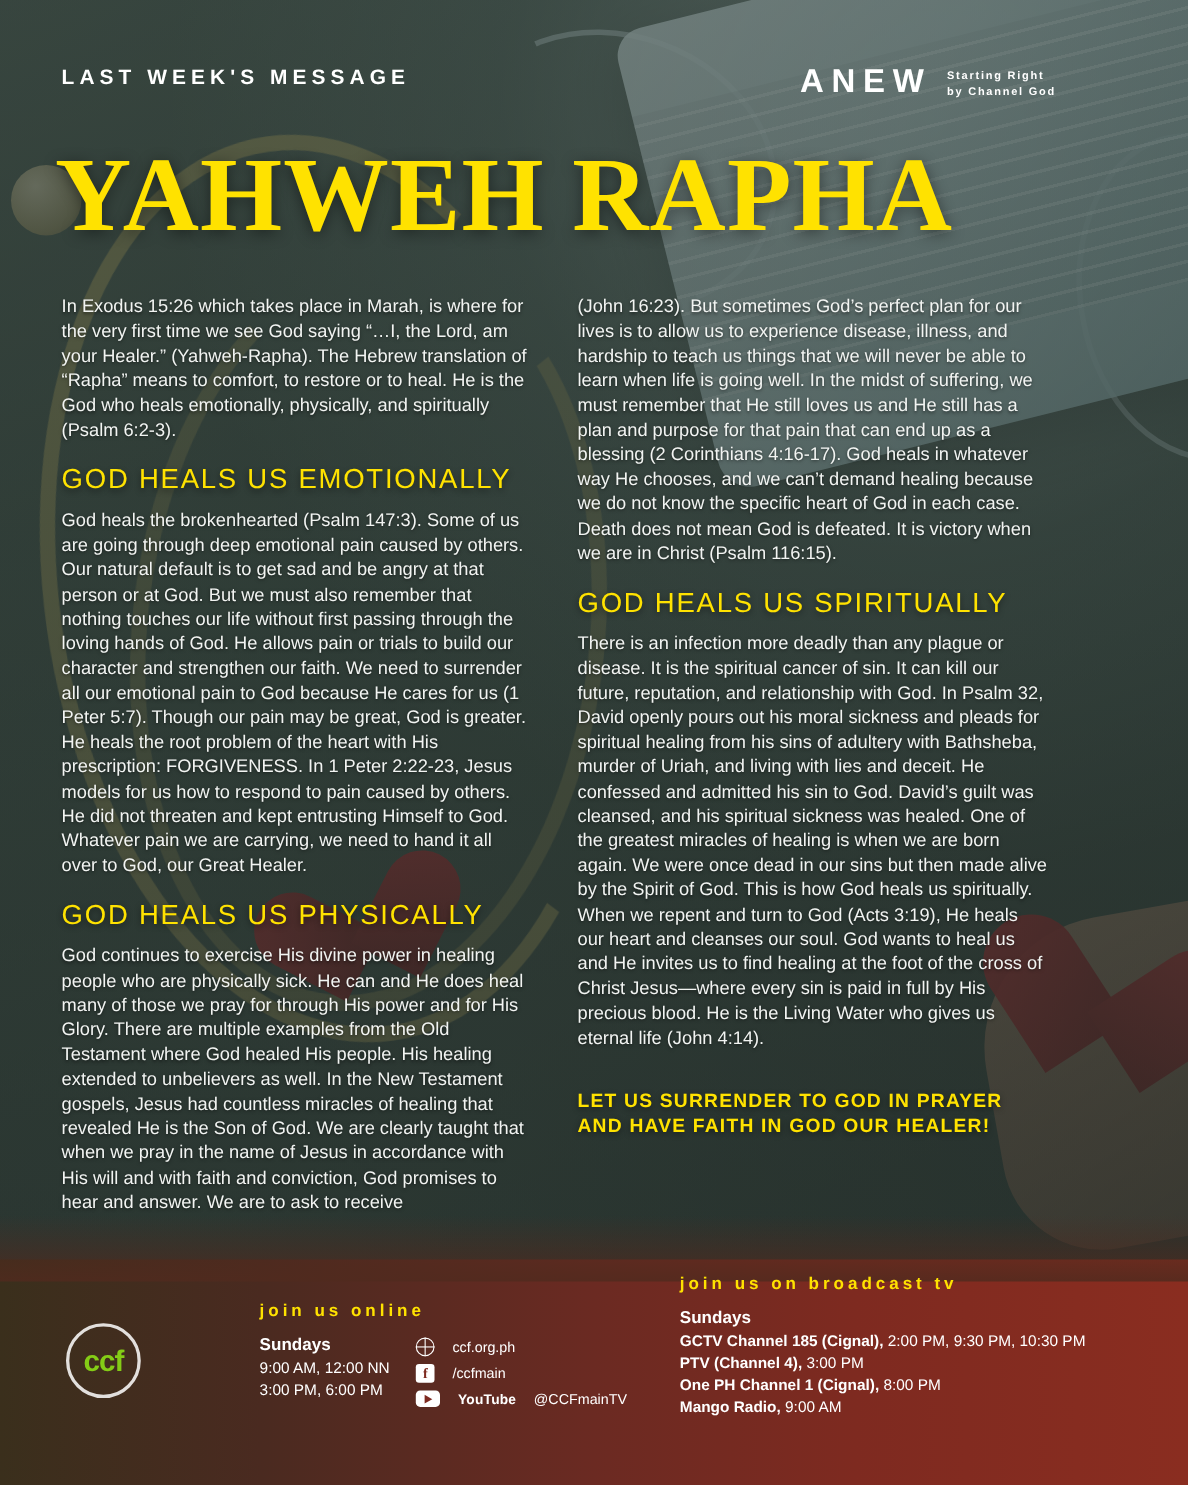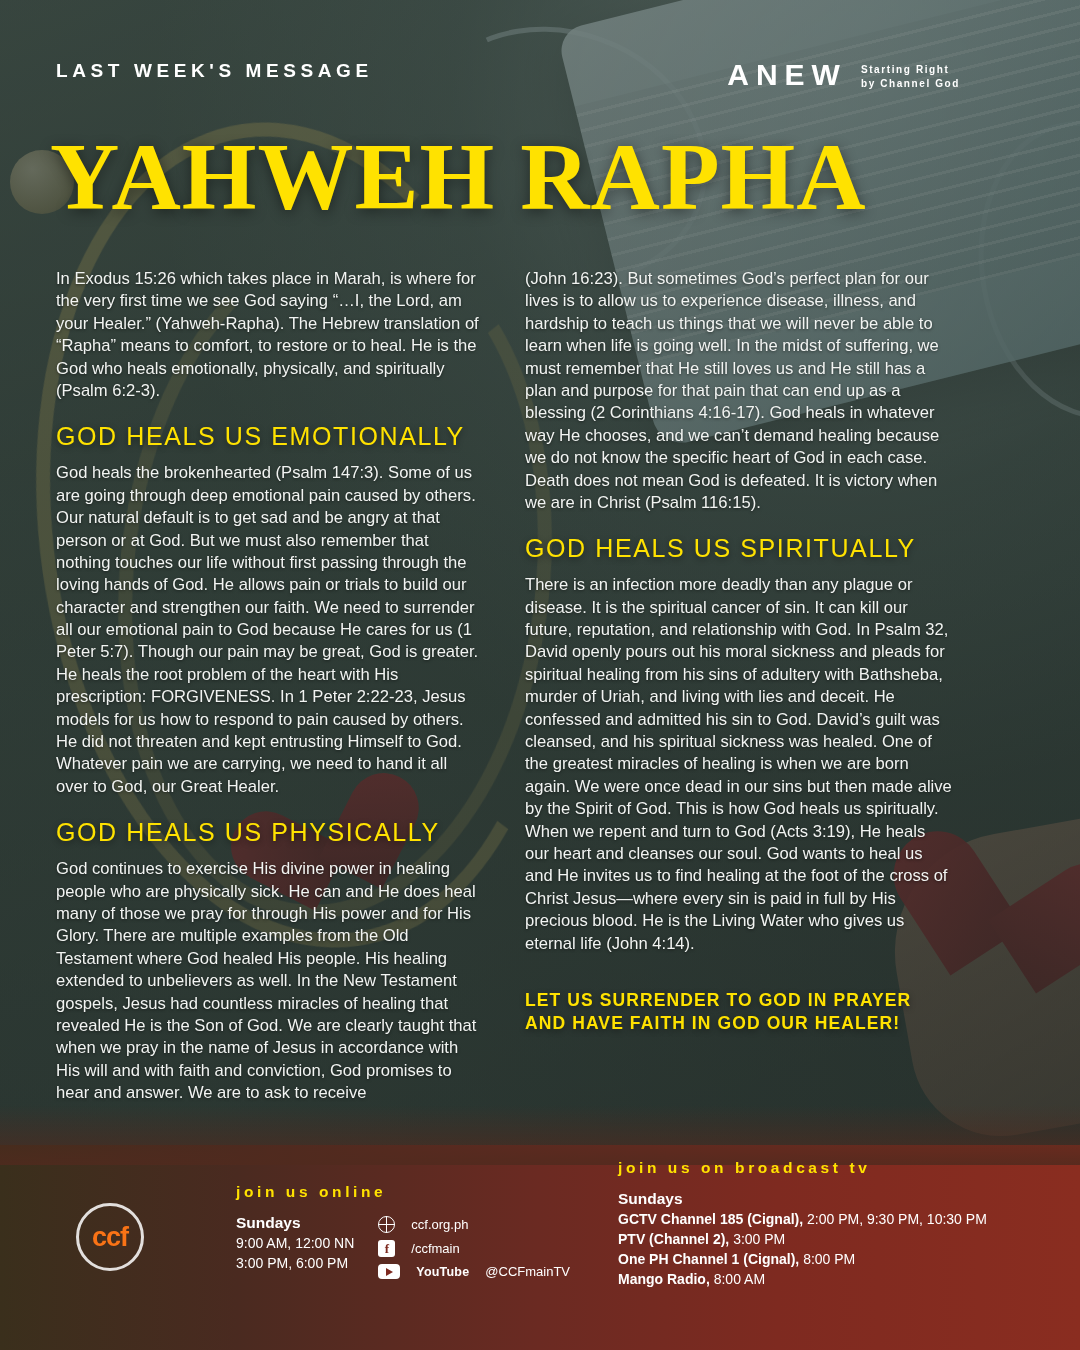--- a/index.html
+++ b/index.html
@@ -135,25 +135,25 @@
     line-height:1.3; text-transform:uppercase; font-variant:small-caps;
     margin-top:34px; text-shadow:0 2px 6px rgba(0,0,0,.45);
   }
 
   
   .footer {
     position:absolute; left:0; right:0; bottom:0; height:205px; z-index:6;
     color:#fff;
   }
   .ccf-logo {
-    position:absolute; left:76px; top:58px; width:68px; height:68px;
+    position:absolute; left:60px; top:58px; width:68px; height:68px;
     border:3px solid rgba(255,255,255,.85); border-radius:50%;
     display:flex; align-items:center; justify-content:center;
     font-family:"Liberation Sans", sans-serif; font-size:27px; font-weight:700;
-    letter-spacing:-1px; color:#f97316;
+    letter-spacing:-1px; color:#84cc16;
   }
   .f-online { position:absolute; left:236px; top:38px; width:340px; }
   .f-bcast  { position:absolute; left:618px; top:14px; width:430px; }
   .f-head {
     font-size:15.5px; font-weight:700; letter-spacing:3.6px; color:#ffe200;
     text-transform:lowercase; margin-bottom:13px;
   }
   .f-sub { font-size:15.5px; font-weight:700; margin-bottom:2px; }
   .f-line { font-size:14px; line-height:1.42; }
   .f-line b { font-weight:700; }
@@ -255,27 +255,27 @@
     </div>
 
     <div class="f-bcast">
       <div class="f-head">join us on broadcast tv</div>
       <div class="f-sub">Sundays</div>
       <div class="f-line">
         <b>GCTV Channel 185 (Cignal),</b>
         <span>2:00 PM, 9:30 PM, 10:30 PM</span>
       </div>
       <div class="f-line">
-        <b>PTV (Channel 2),</b>
+        <b>PTV (Channel 4),</b>
         <span>3:00 PM</span>
       </div>
       <div class="f-line">
         <b>One PH Channel 1 (Cignal),</b>
         <span>8:00 PM</span>
       </div>
       <div class="f-line">
         <b>Mango Radio,</b>
-        <span>8:00 AM</span>
+        <span>9:00 AM</span>
       </div>
     </div>
   </div>
 
 </div>
 
 </body></html>

